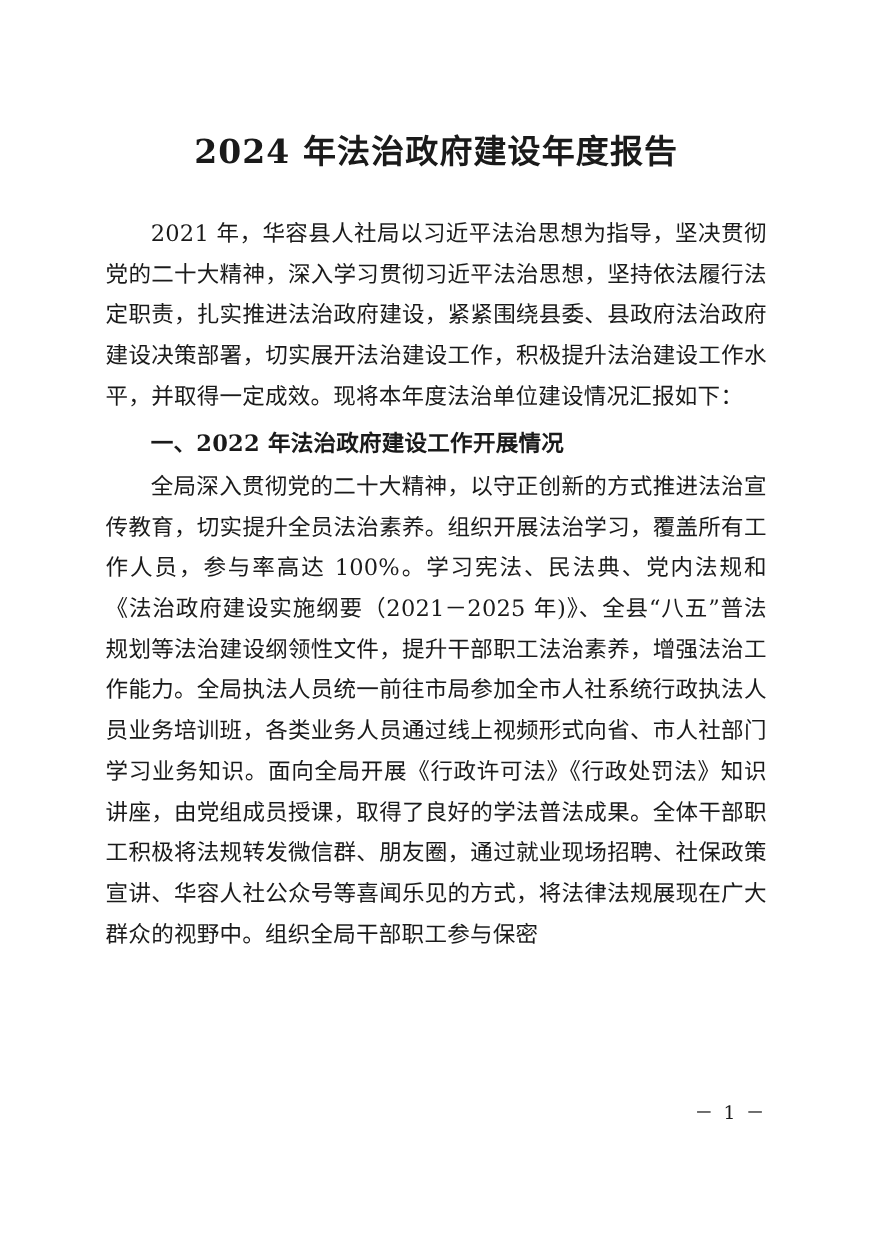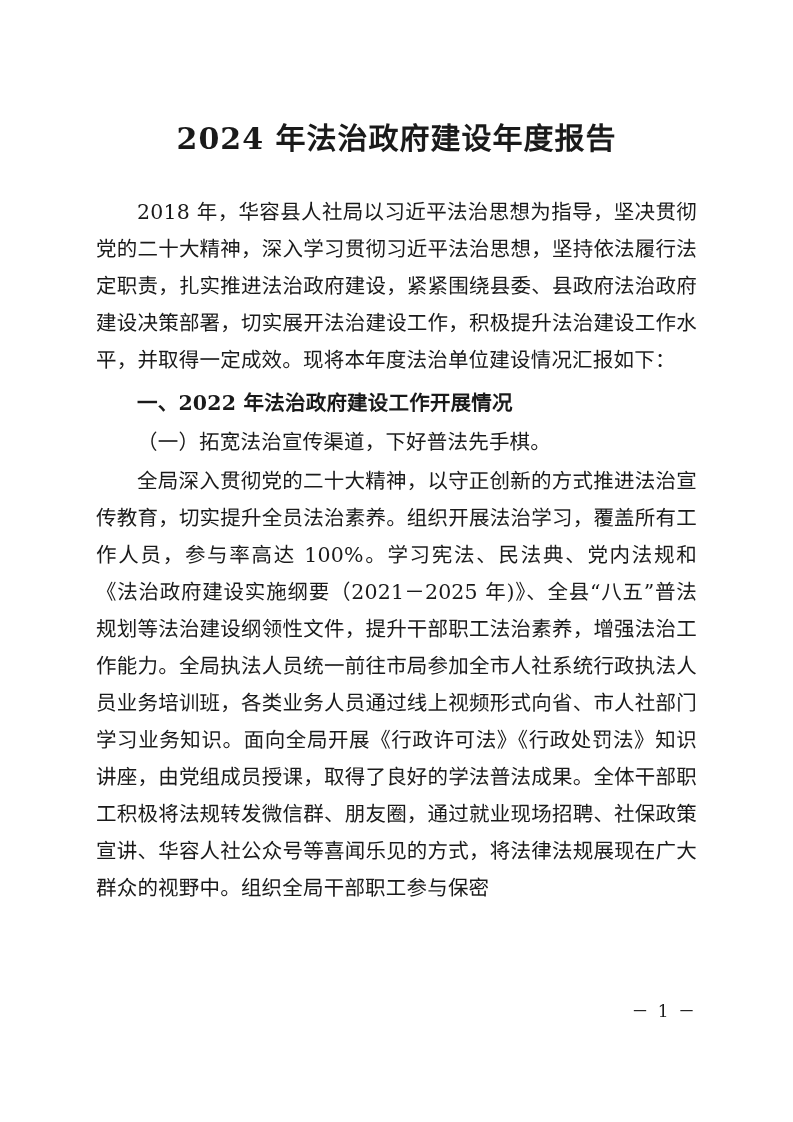--- a/index.html
+++ b/index.html
@@ -66,23 +66,22 @@
     color: #1a1a1a;
   }
 </style>
 </head>
 <body>
 
 <div class="page">
 
   <h1 class="doc-title">2024 年法治政府建设年度报告</h1>
 
-  <p class="para">2018 年，华容县人社局以习近平法治思想为指导，坚决贯彻党的二十大精神，深入学习贯彻习近平法治思想，坚持依法履行法定职责，扎实推进法治政府建设，紧紧围绕县委、县政府法治政府建设决策部署，切实展开法治建设工作，积极提升法治建设工作水平，并取得一定成效。现将本年度法治单位建设情况汇报如下：</p>
+  <p class="para">2021 年，华容县人社局以习近平法治思想为指导，坚决贯彻党的二十大精神，深入学习贯彻习近平法治思想，坚持依法履行法定职责，扎实推进法治政府建设，紧紧围绕县委、县政府法治政府建设决策部署，切实展开法治建设工作，积极提升法治建设工作水平，并取得一定成效。现将本年度法治单位建设情况汇报如下：</p>
 
   <p class="heading1">一、2022 年法治政府建设工作开展情况</p>
 
-  <p class="heading2">（一）拓宽法治宣传渠道，下好普法先手棋。</p>
 
   <p class="para">全局深入贯彻党的二十大精神，以守正创新的方式推进法治宣传教育，切实提升全员法治素养。组织开展法治学习，覆盖所有工作人员，参与率高达 100%。学习宪法、民法典、党内法规和《法治政府建设实施纲要（2021－2025 年)》、全县“八五”普法规划等法治建设纲领性文件，提升干部职工法治素养，增强法治工作能力。全局执法人员统一前往市局参加全市人社系统行政执法人员业务培训班，各类业务人员通过线上视频形式向省、市人社部门学习业务知识。面向全局开展《行政许可法》《行政处罚法》知识讲座，由党组成员授课，取得了良好的学法普法成果。全体干部职工积极将法规转发微信群、朋友圈，通过就业现场招聘、社保政策宣讲、华容人社公众号等喜闻乐见的方式，将法律法规展现在广大群众的视野中。组织全局干部职工参与保密</p>
 
   <div class="page-number">－ 1 －</div>
 
 </div>
 
 </body></html>

